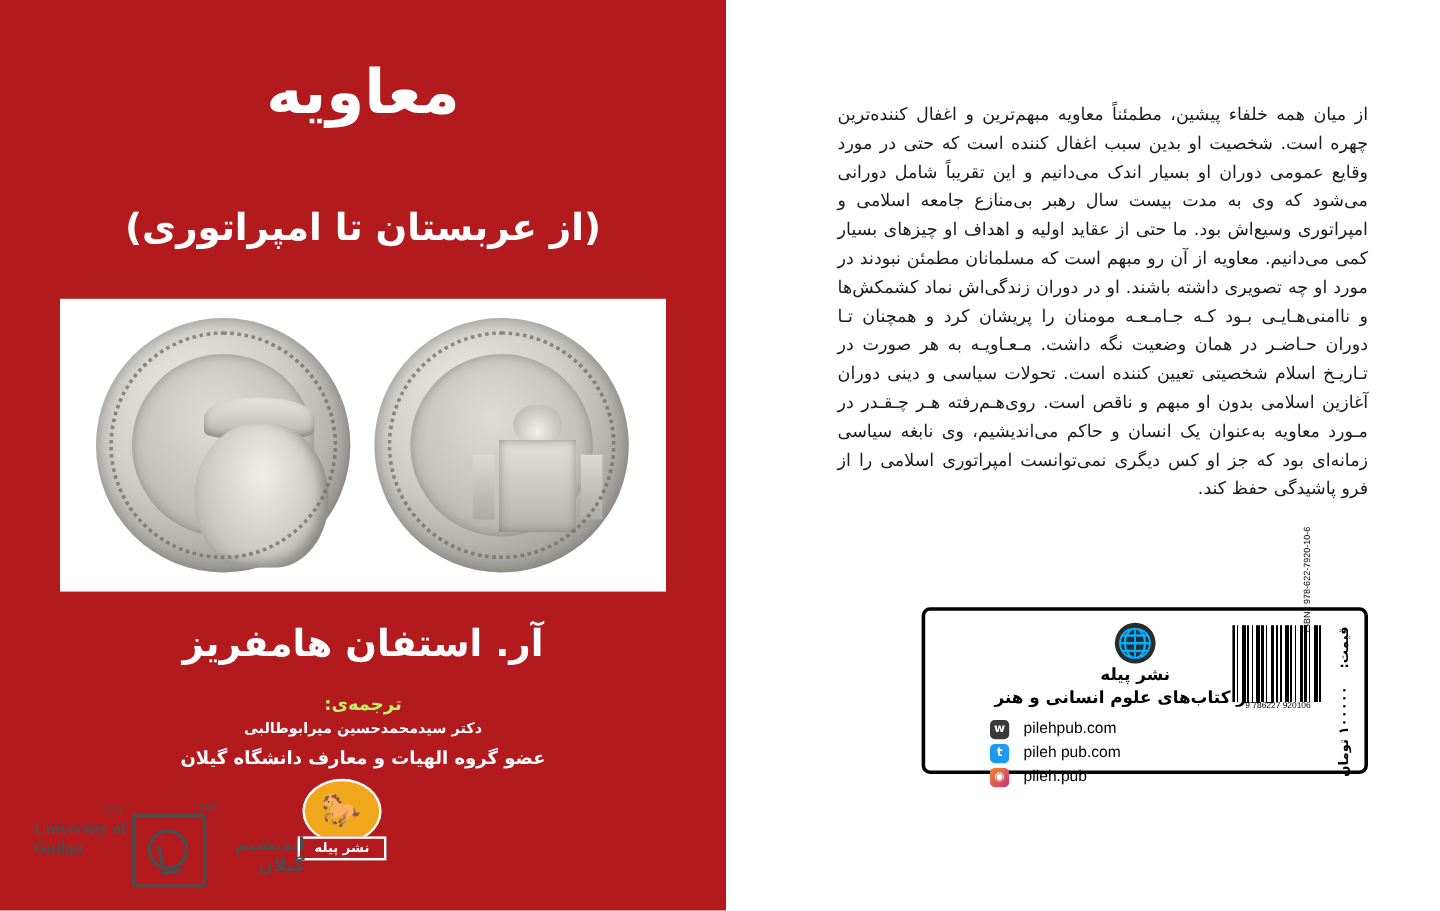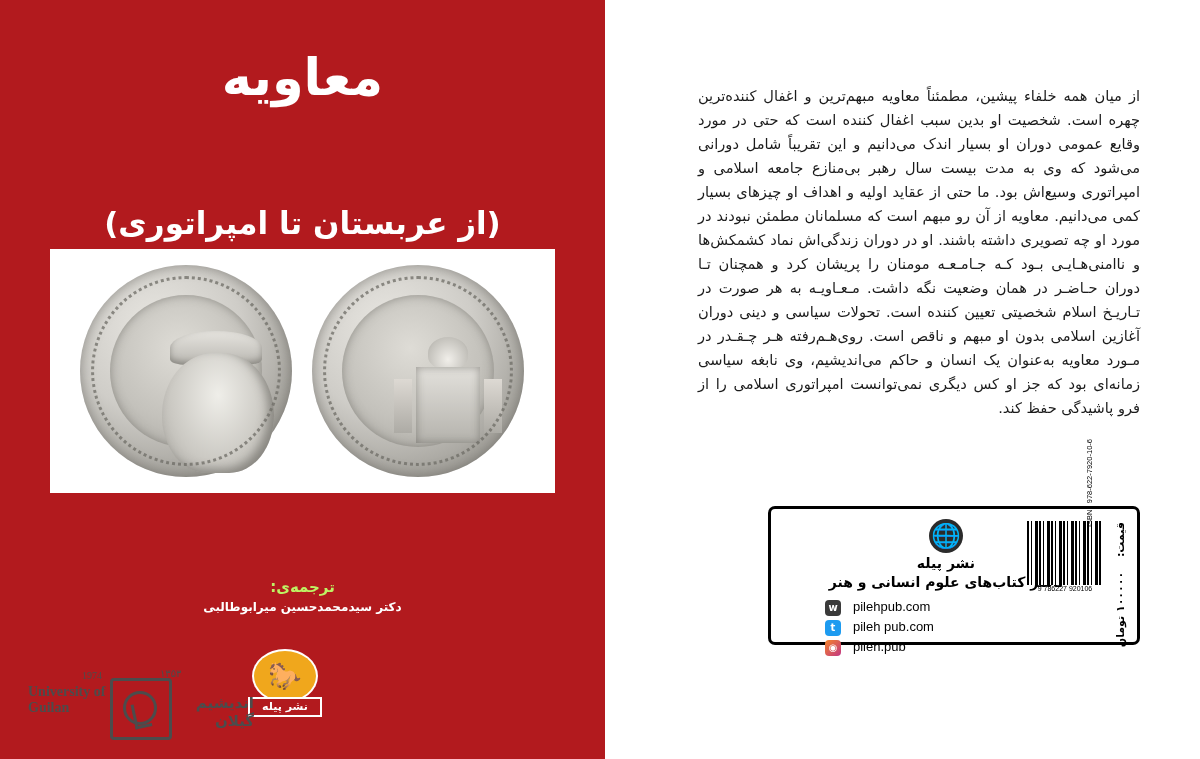--- a/index.html
+++ b/index.html
@@ -43,21 +43,20 @@
   .book-subtitle {
     position: absolute;
     top: 172px;
     left: 0;
     width: 605px;
     text-align: center;
     color: #ffffff;
     font-size: 31px;
     font-weight: bold;
     direction: rtl;
-    margin-top: 33px;
   }
 
   
   .coin-plate {
     position: absolute;
     left: 50px;
     top: 249px;
     width: 505px;
     height: 244px;
     background: #ffffff;
@@ -487,22 +486,24 @@
         </div>
       </div>
       <div class="coin right">
         <div class="coin-inner">
           <div class="flame"></div>
           <div class="altar"></div>
         </div>
       </div>
     </div>
 
+    <div class="author">آر. استفان هامفریز</div>
     <div class="translator-label">ترجمه‌ی:</div>
     <div class="translator-name">دکتر سیدمحمدحسین میرابوطالبی</div>
+    <div class="translator-affil">عضو گروه الهیات و معارف دانشگاه گیلان</div>
 
     <div class="pub-emblem">
       <div class="disc"></div>
       <div class="horse">🐎</div>
       <div class="ribbon">نشر پیله</div>
     </div>
 
     <div class="uni-logo">
       <div class="yr-left">1974</div>
       <div class="en">

